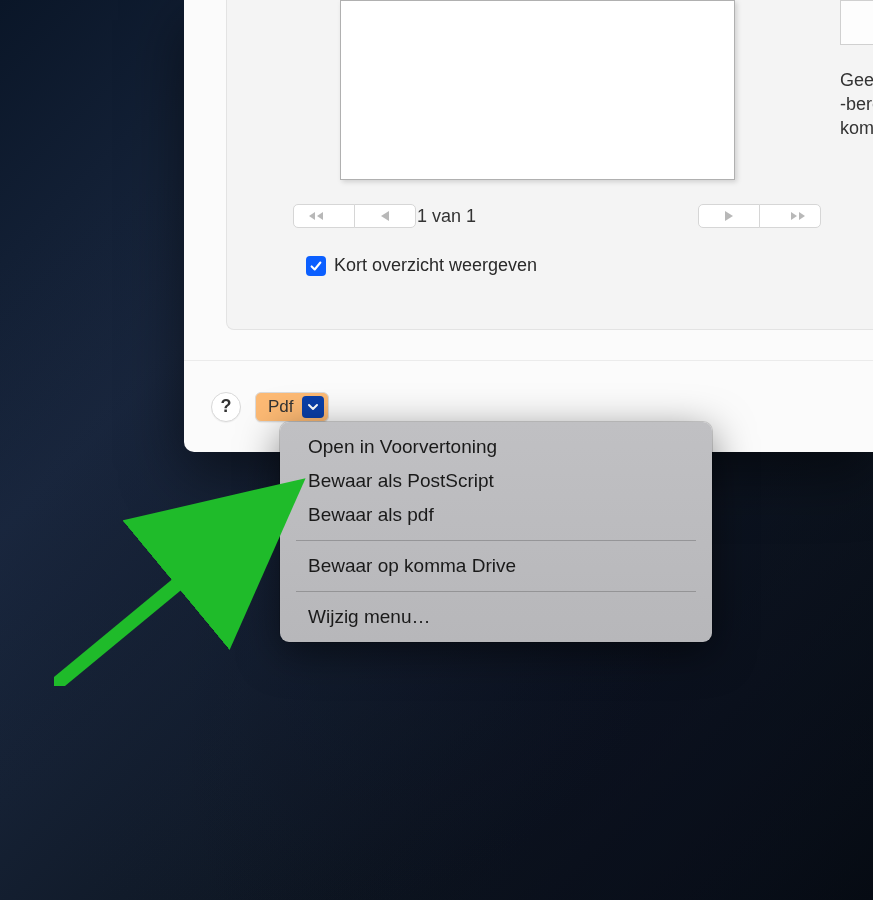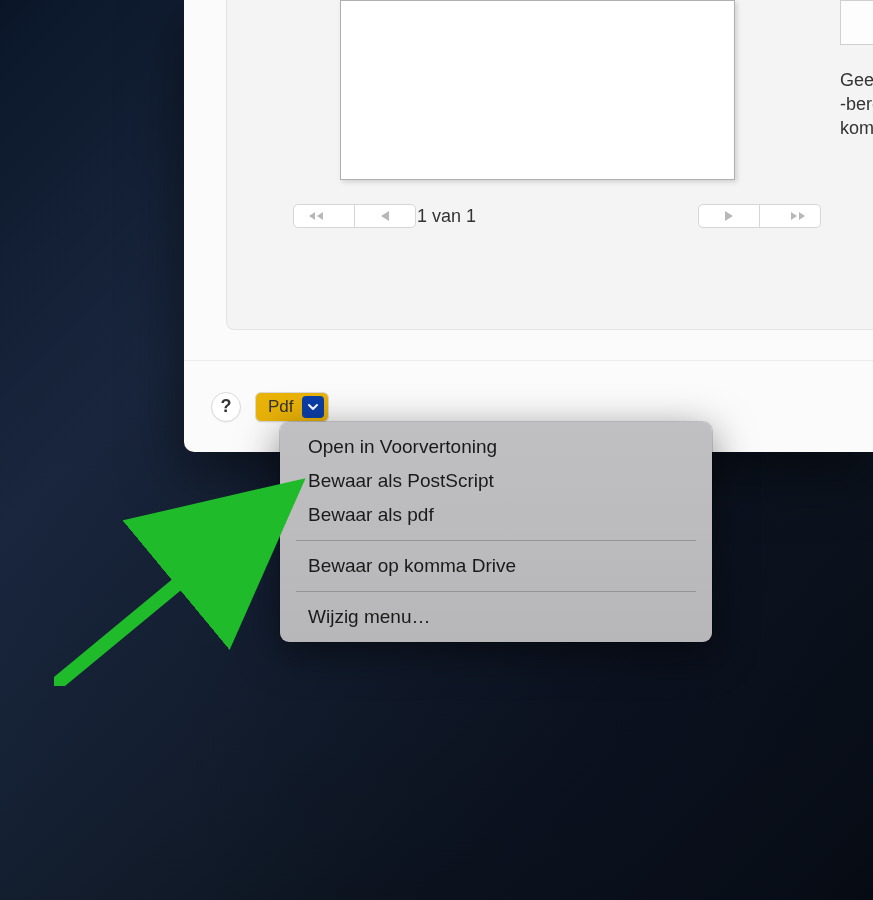--- a/index.html
+++ b/index.html
@@ -160,21 +160,21 @@
   align-items: center;
   justify-content: center;
   font-size: 18px;
   color: #333;
   font-weight: 600;
   box-shadow: 0 1px 1px rgba(0,0,0,0.05);
 }
 
 .pdf-btn {
   height: 30px;
-  background: #eab308;
+  background: #fdba74;
   border: 1px solid #dadada;
   border-radius: 6px;
   display: flex;
   align-items: center;
   padding: 0 4px 0 12px;
   font-size: 17px;
   color: #333;
   gap: 8px;
   box-shadow: 0 1px 1px rgba(0,0,0,0.05);
 }
@@ -257,20 +257,28 @@
             </svg>
         </div>
         <div class="pager-btn">
           <svg viewBox="0 0 30 12" width="30" height="12">
               <path d="M22 6 L16 2 L16 10 Z M30 6 L24 2 L24 10 Z"></path>
             </svg>
         </div>
       </div>
     </div>
 
+    <div class="checkbox-row">
+      <div class="checkbox">
+        <svg viewBox="0 0 16 16">
+            <path d="M3 8.5 L6.5 12 L13 4" stroke="#fff" stroke-width="2.4" fill="none" stroke-linecap="round" stroke-linejoin="round"></path>
+          </svg>
+      </div>
+      <span>Kort overzicht weergeven</span>
+    </div>
   </div>
 
   <div class="bottom-bar">
     <div class="help-btn">
       <span>?</span>
     </div>
     <div class="pdf-btn">
       <span>Pdf</span>
       <span class="pdf-chevron">
         <svg viewBox="0 0 12 12" width="12" height="12">

